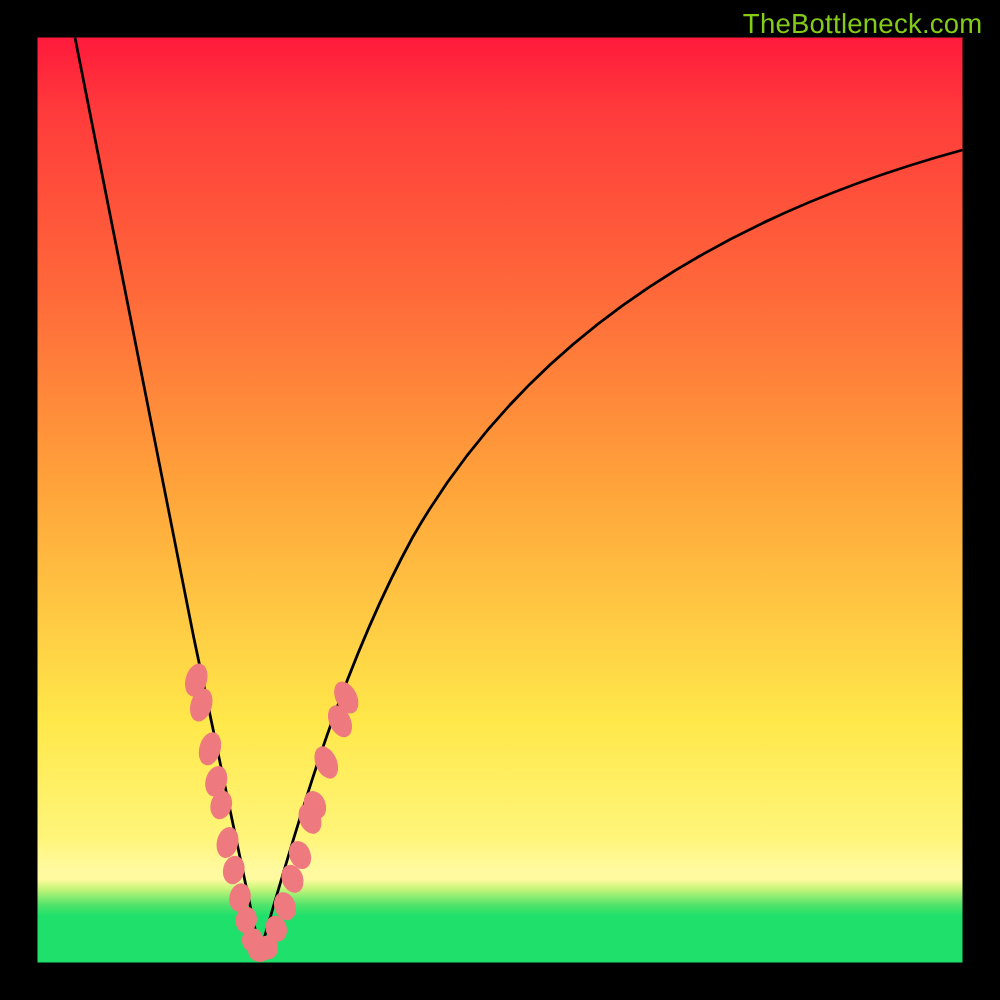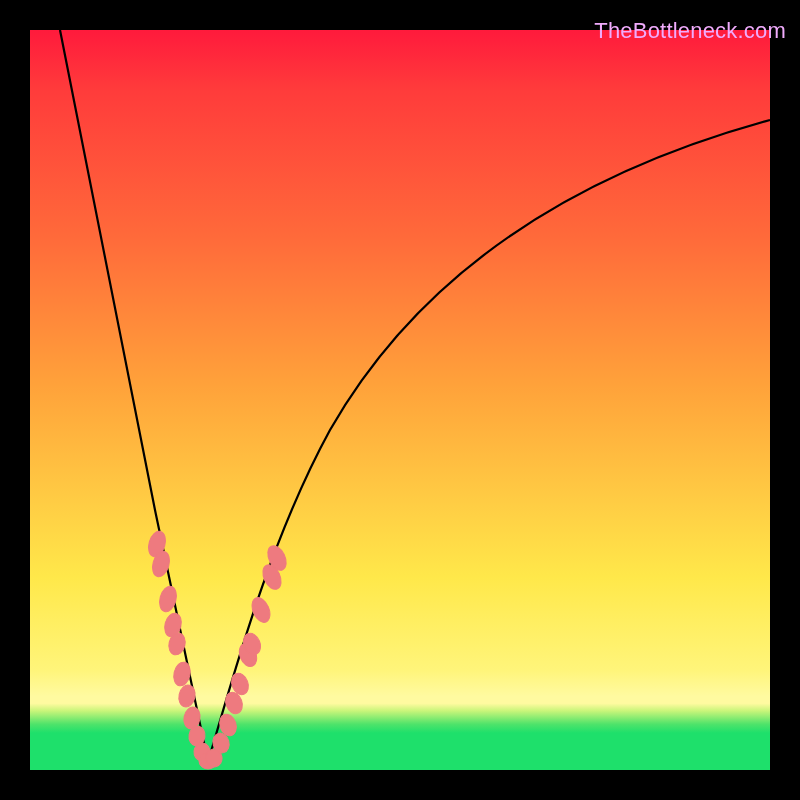--- a/index.html
+++ b/index.html
@@ -34,23 +34,23 @@
       #fffaa0 90%,
       #fffaa0 91%,
       #c9f57a 92%,
       #4fe36a 93.8%,
       #1ee06b 95%,
       #1ee06b 100%
     );
   }
   .watermark {
     position: absolute;
-    top: 18px;
+    top: 6px;
     right: 14px;
-    color: #f0abfc;
+    color: #84cc16;
     font-size: 22px;
     letter-spacing: 0.2px;
     font-weight: 500;
     user-select: none;
   }
   svg.curve {
     position: absolute;
     inset: 0;
     width: 100%;
     height: 100%;

